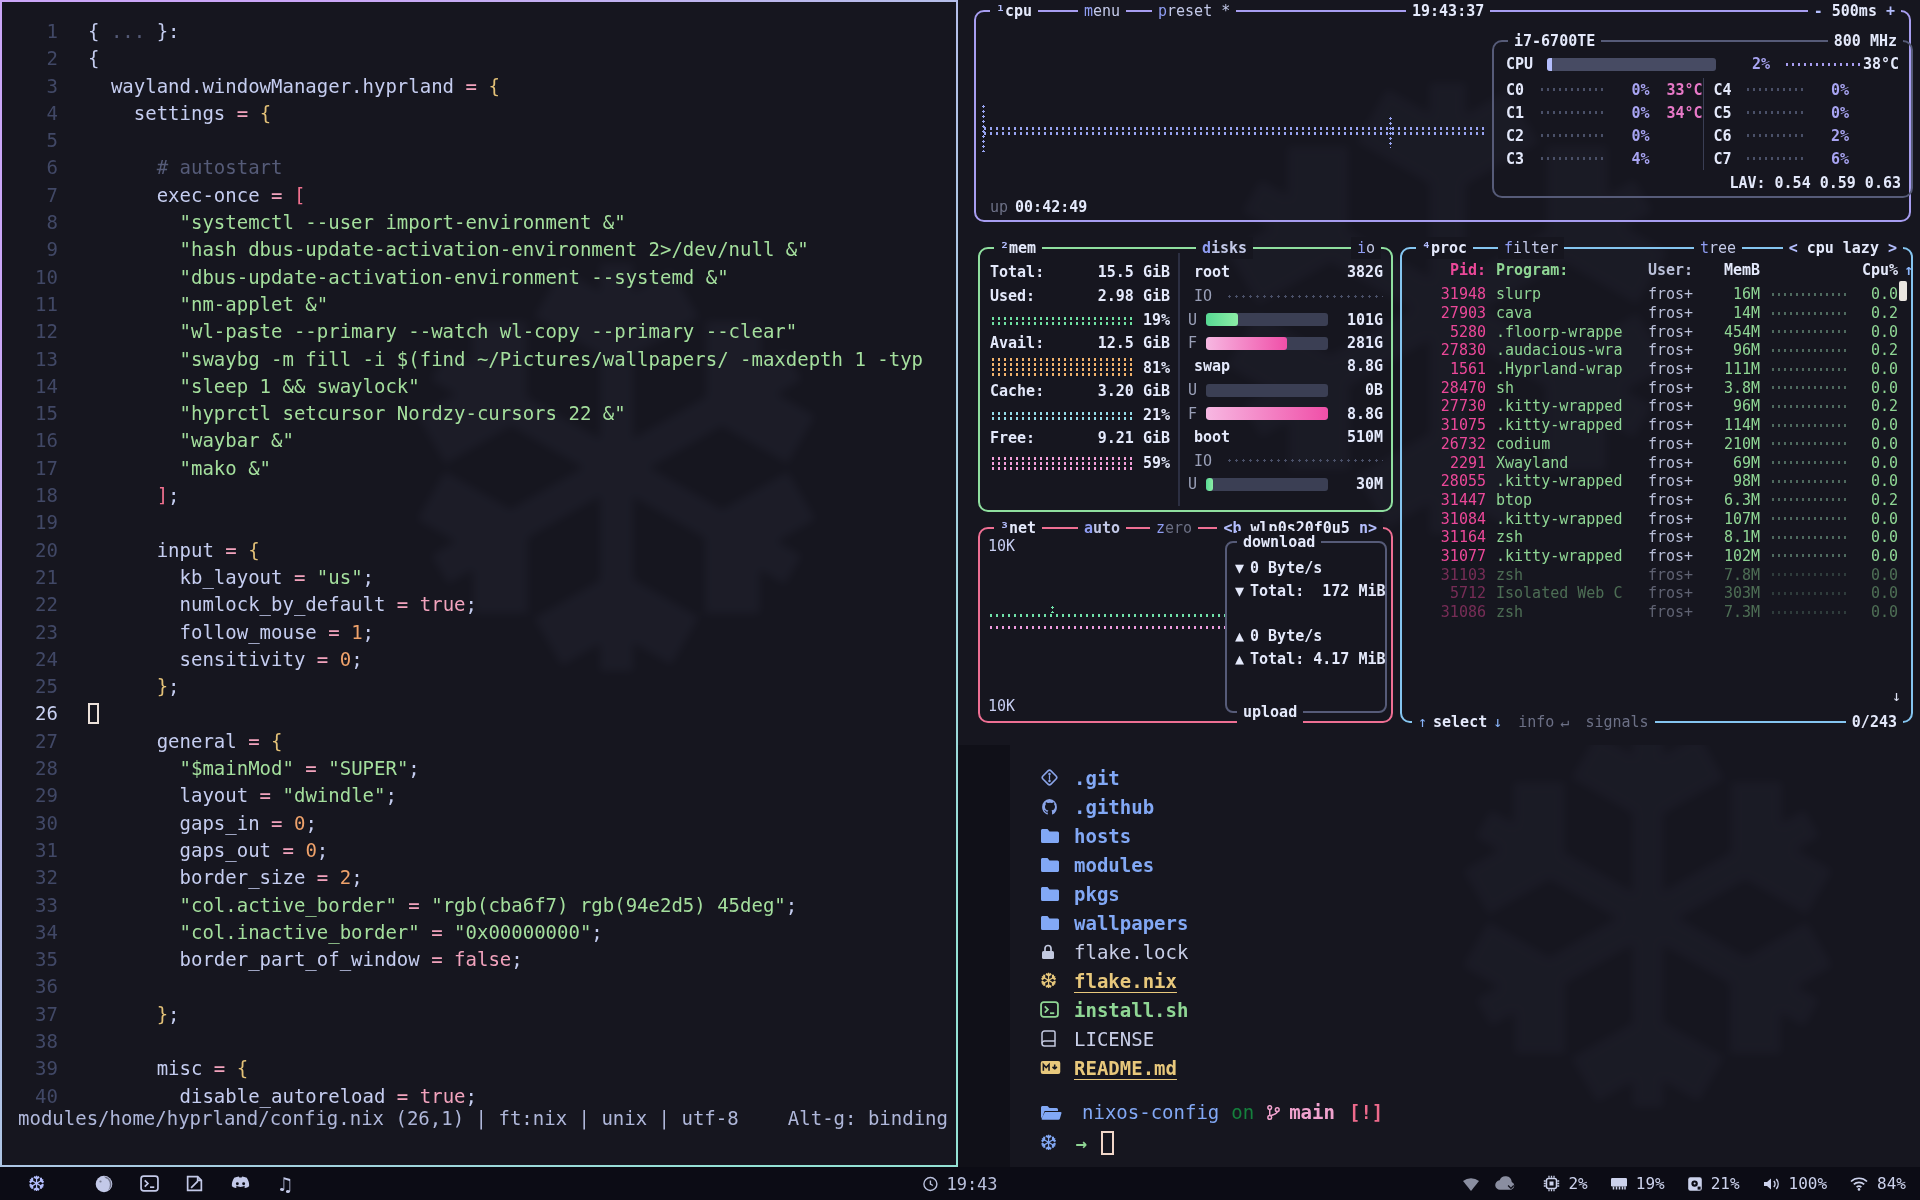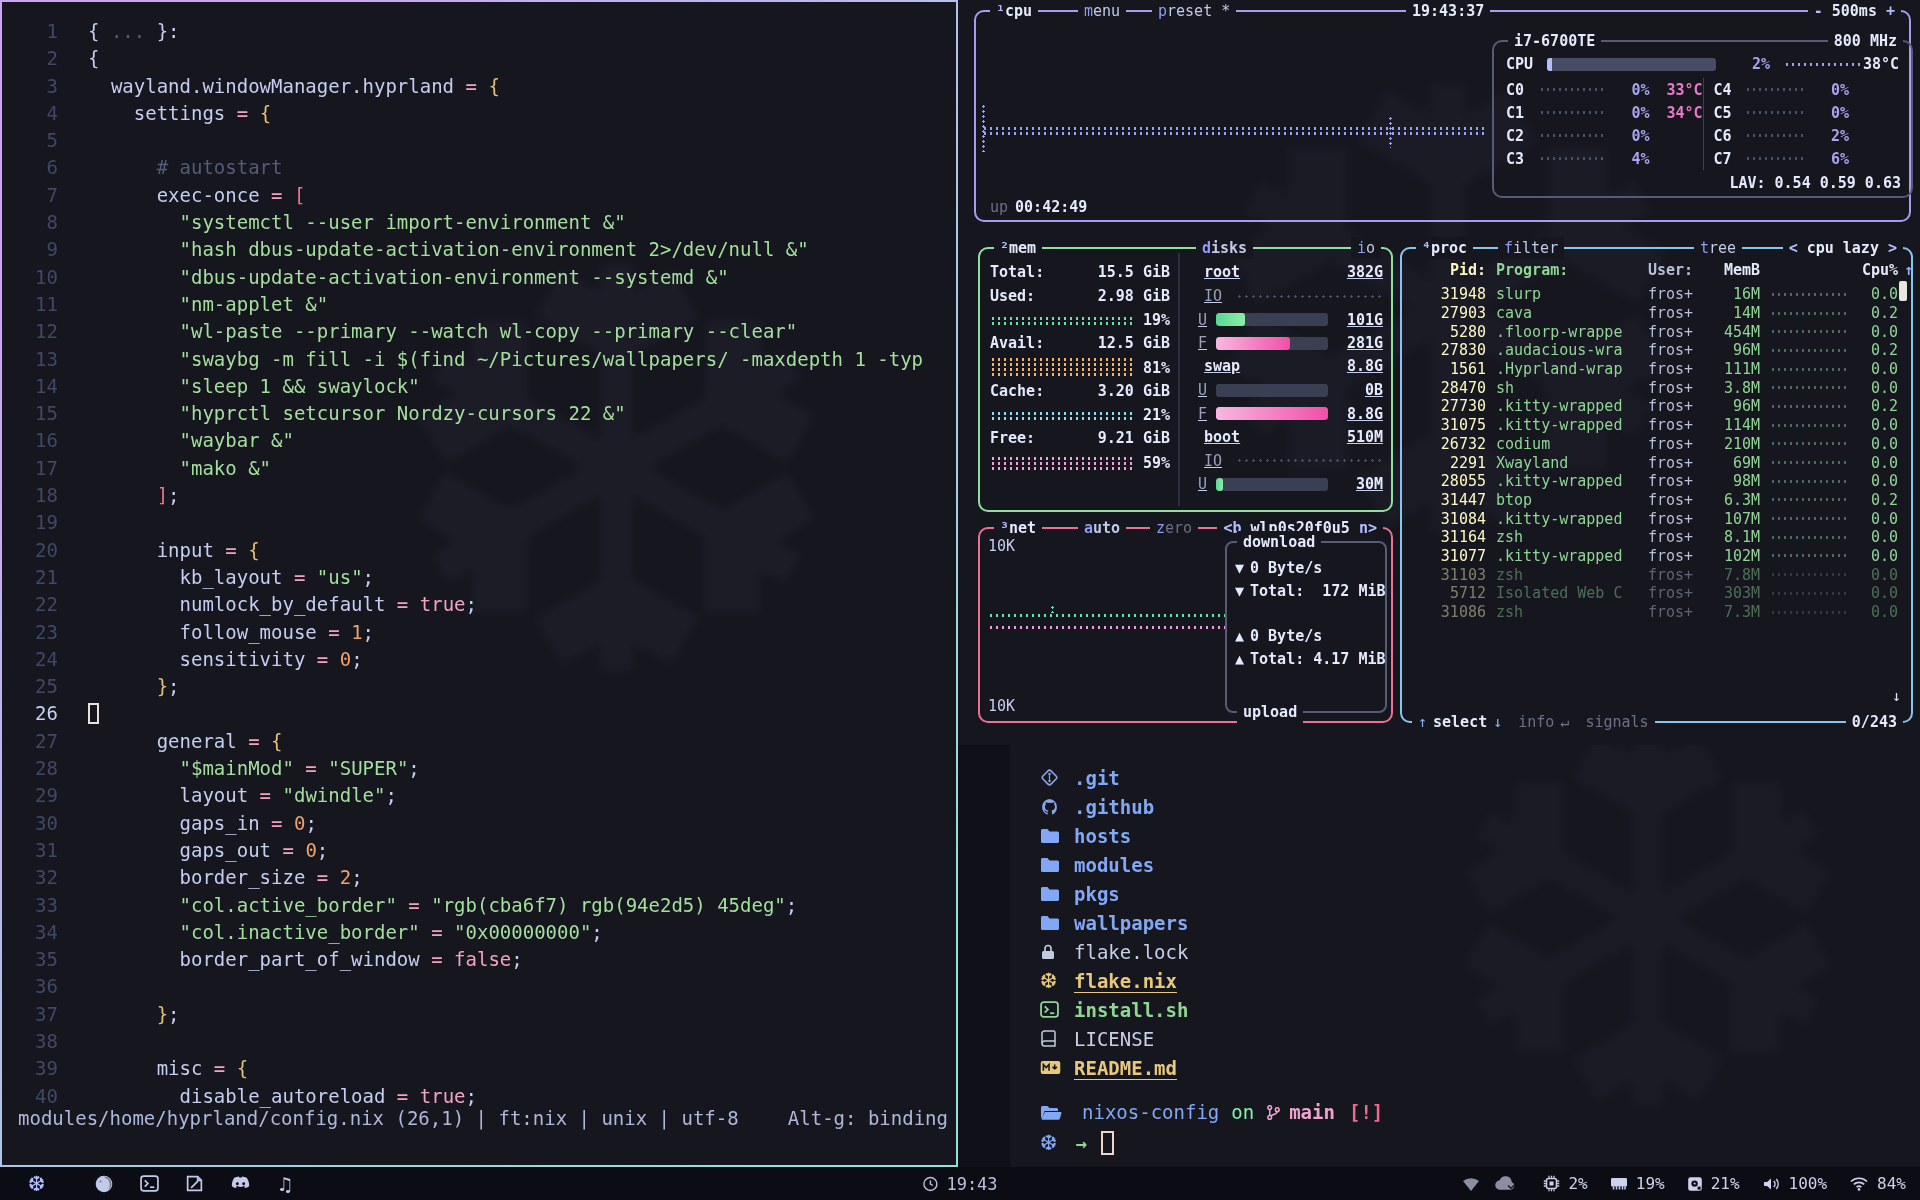--- a/index.html
+++ b/index.html
@@ -65,21 +65,21 @@
   .core-row .ctemp{width:54px;text-align:right;color:#e879c8;font-weight:bold;}
   .lav{position:absolute;right:10px;bottom:4px;color:var(--bright);font-weight:bold;}
 
   .mem-box{left:20px;top:247px;width:415px;height:265px;border-color:#8fdf9f;}
   .mem-div{position:absolute;left:198px;top:4px;bottom:4px;width:2px;background:#2c2f42;}
   .mem-col{position:absolute;left:10px;top:12px;width:180px;}
   .m-row{display:flex;justify-content:space-between;height:23.5px;line-height:23.5px;font-weight:bold;color:var(--bright);white-space:pre;gap:26px;}
   .m-graph{display:flex;align-items:center;height:24px;}
   .m-graph .gdots{flex:1;margin-right:8px;}
   .m-graph .gpct{font-weight:bold;color:var(--bright);}
-  .disk-col{position:absolute;left:218px;top:12px;right:8px;text-decoration:underline;}
+  .disk-col{position:absolute;left:208px;top:12px;right:8px;}
   .d-name{display:flex;justify-content:space-between;height:23.5px;line-height:23.5px;font-weight:bold;color:var(--bright);padding-left:6px;}
   .d-io{display:flex;align-items:center;height:23.5px;padding-left:6px;color:#9aa0b8;}
   .d-io .gdots{flex:1;margin-left:14px;height:5px;--dc:#4a5068;background-size:7px 5px;}
   .d-bar-row{display:flex;align-items:center;height:23.5px;color:#9aa0b8;}
   .d-bar-row .k{width:16px;}
   .dbar{flex:1;height:13px;background:#3b3f54;border-radius:3px;margin:0 9px 0 2px;position:relative;overflow:hidden;}
   .dbar i{position:absolute;left:0;top:0;bottom:0;border-radius:3px;}
   .dbar i.green{background:linear-gradient(90deg,#57d993,#8ceda6);}
   .dbar i.pink{background:linear-gradient(90deg,#f7b8e2,#f04fa8);}
   .d-bar-row .v{min-width:46px;text-align:right;font-weight:bold;color:var(--bright);white-space:pre;}
@@ -92,21 +92,21 @@
   .netd{position:absolute;left:245px;top:12px;width:162px;height:172px;border:2px solid #565b78;border-radius:8px;padding:14px 8px 0 8px;}
   .net-row{height:23px;line-height:23px;white-space:pre;color:var(--bright);font-weight:bold;}
   .net-row .arr{color:#e4e9fb;margin-right:6px;font-weight:normal;}
   .net-spacer{height:22px;}
 
   .proc-box{left:442px;top:247px;width:513px;height:476px;border-color:#85c5f0;}
   .p-head{position:absolute;left:8px;right:12px;top:12px;display:flex;font-weight:bold;color:var(--bright);}
   .p-rows{position:absolute;left:8px;right:12px;top:36px;}
   .p-row{display:flex;align-items:center;height:18.7px;font-size:15px;}
   .p-row.dim-row{opacity:.45;}
-  .c-pid{width:76px;text-align:right;color:#fef9c3;flex:none;}
+  .c-pid{width:76px;text-align:right;color:#ec4899;flex:none;}
   .c-prog{width:152px;margin-left:10px;color:#8fd694;overflow:hidden;white-space:pre;flex:none;}
   .c-user{width:58px;color:#b9bfd8;flex:none;}
   .c-mem{width:54px;text-align:right;color:#8fd694;flex:none;}
   .c-dots{width:76px;height:5px;margin:0 8px 0 10px;--dc:#4f6a5f;flex:none;}
   .c-cpu{width:44px;text-align:right;color:#8fd694;flex:none;}
   .p-scroll{position:absolute;right:4px;top:32px;width:8px;height:20px;background:#e9e5e0;border-radius:2px;}
   .p-down{position:absolute;right:10px;bottom:16px;color:#dde1f2;}
   .p-foot-l{left:10px;display:flex;gap:6px;align-items:center;}
   .p-foot-l .fl-dim{color:var(--dim);}
   .p-foot-l .fl-arr{color:#89b4fa;}
@@ -117,21 +117,21 @@
   .files{position:absolute;left:30px;top:18px;}
   .f-row{display:flex;align-items:center;height:29px;}
   .f-icon{width:34px;display:inline-flex;align-items:center;}
   .f-blue{color:#82a8f5;font-weight:bold;}
   .f-white{color:#c9cfe8;}
   .f-yellow{color:#e8c87c;font-weight:bold;}
   .f-green{color:#8fd694;font-weight:bold;}
   .u{text-decoration:underline;text-underline-offset:4px;}
   .prompt{position:absolute;left:30px;top:352px;display:flex;align-items:center;height:30px;white-space:pre;}
   .prompt .dir{color:#82a8f5;font-weight:normal;}
-  .prompt .on{color:#86efac;}
+  .prompt .on{color:#15803d;}
   .prompt .branch{color:#f0a2ce;font-weight:bold;}
   .prompt .dirty{color:#ee6a8c;font-weight:bold;}
   .prompt2{position:absolute;left:30px;top:383px;display:flex;align-items:center;height:30px;}
   .prompt2 .snow{color:#82a8f5;font-size:21px;}
   .prompt2 .arrow{color:#8fd694;font-weight:bold;margin:0 14px 0 18px;}
   .t-cursor{display:inline-block;width:13px;height:24px;border:2px solid #f0d6c8;}
 
   
   .bar{position:absolute;left:0;top:1167px;width:1920px;height:33px;background:var(--bar-bg);}
   .bar-left{position:absolute;left:28px;top:0;height:33px;display:flex;align-items:center;gap:26px;color:#c3c9e8;}

